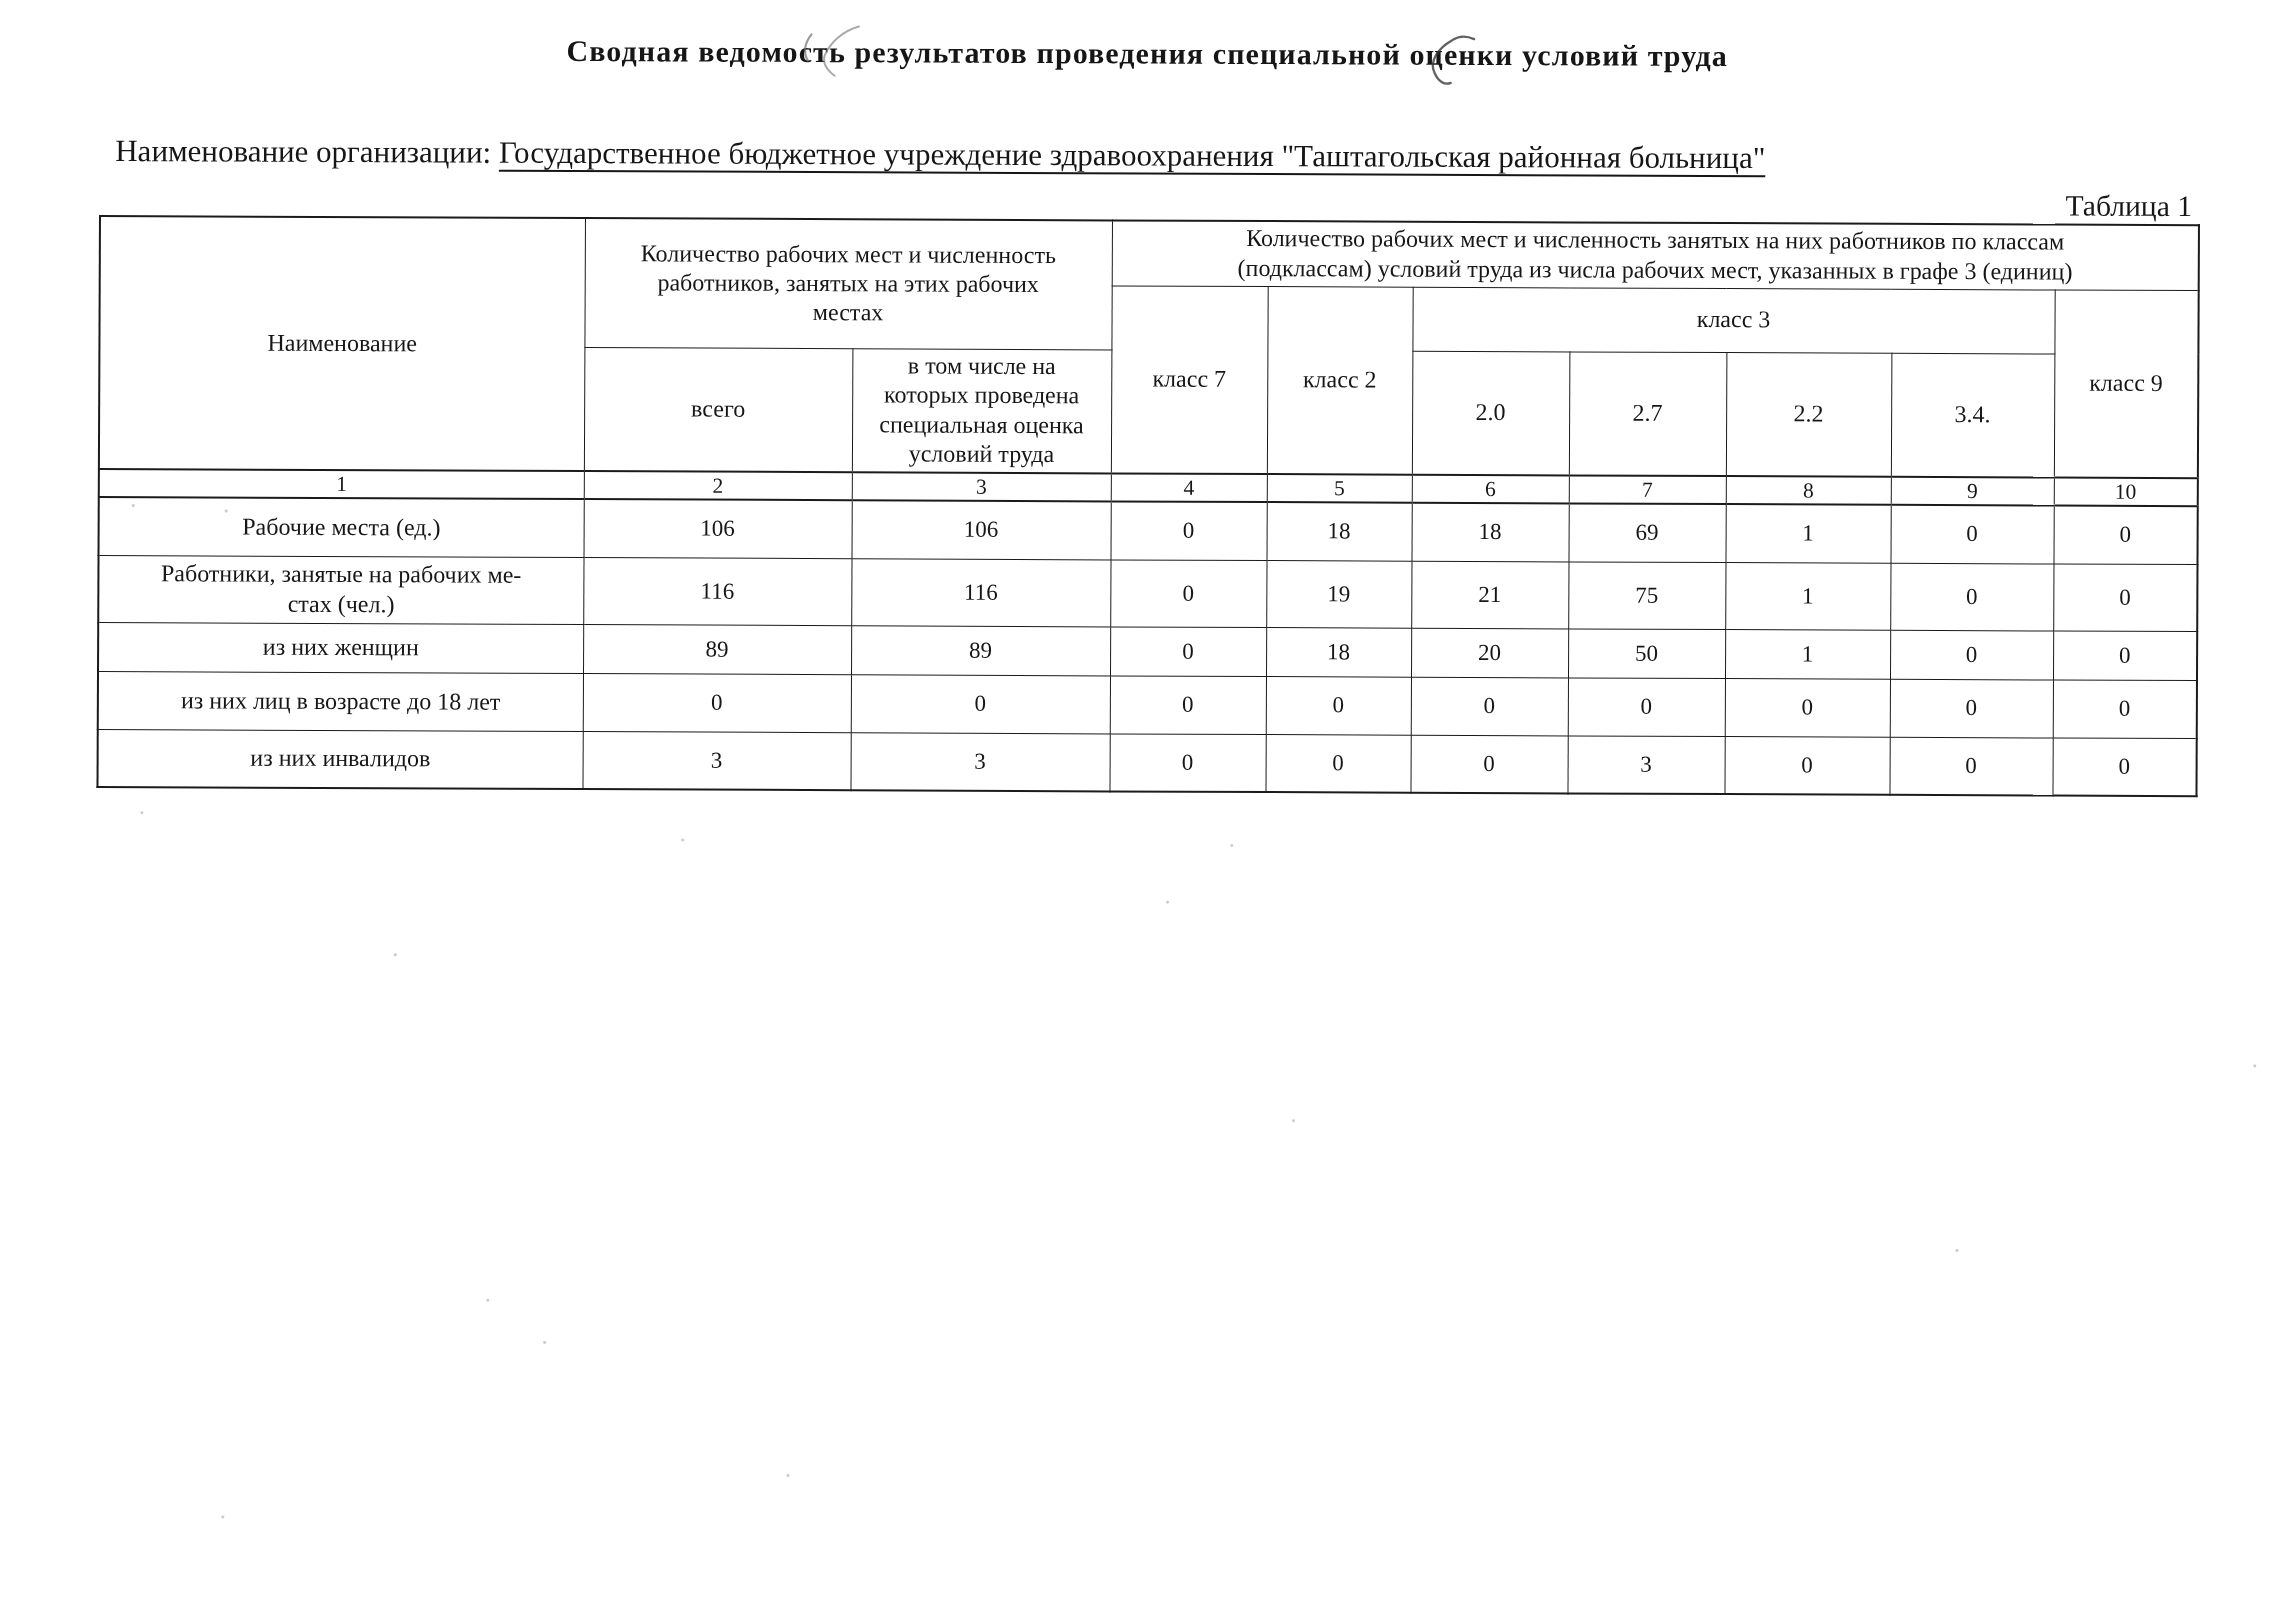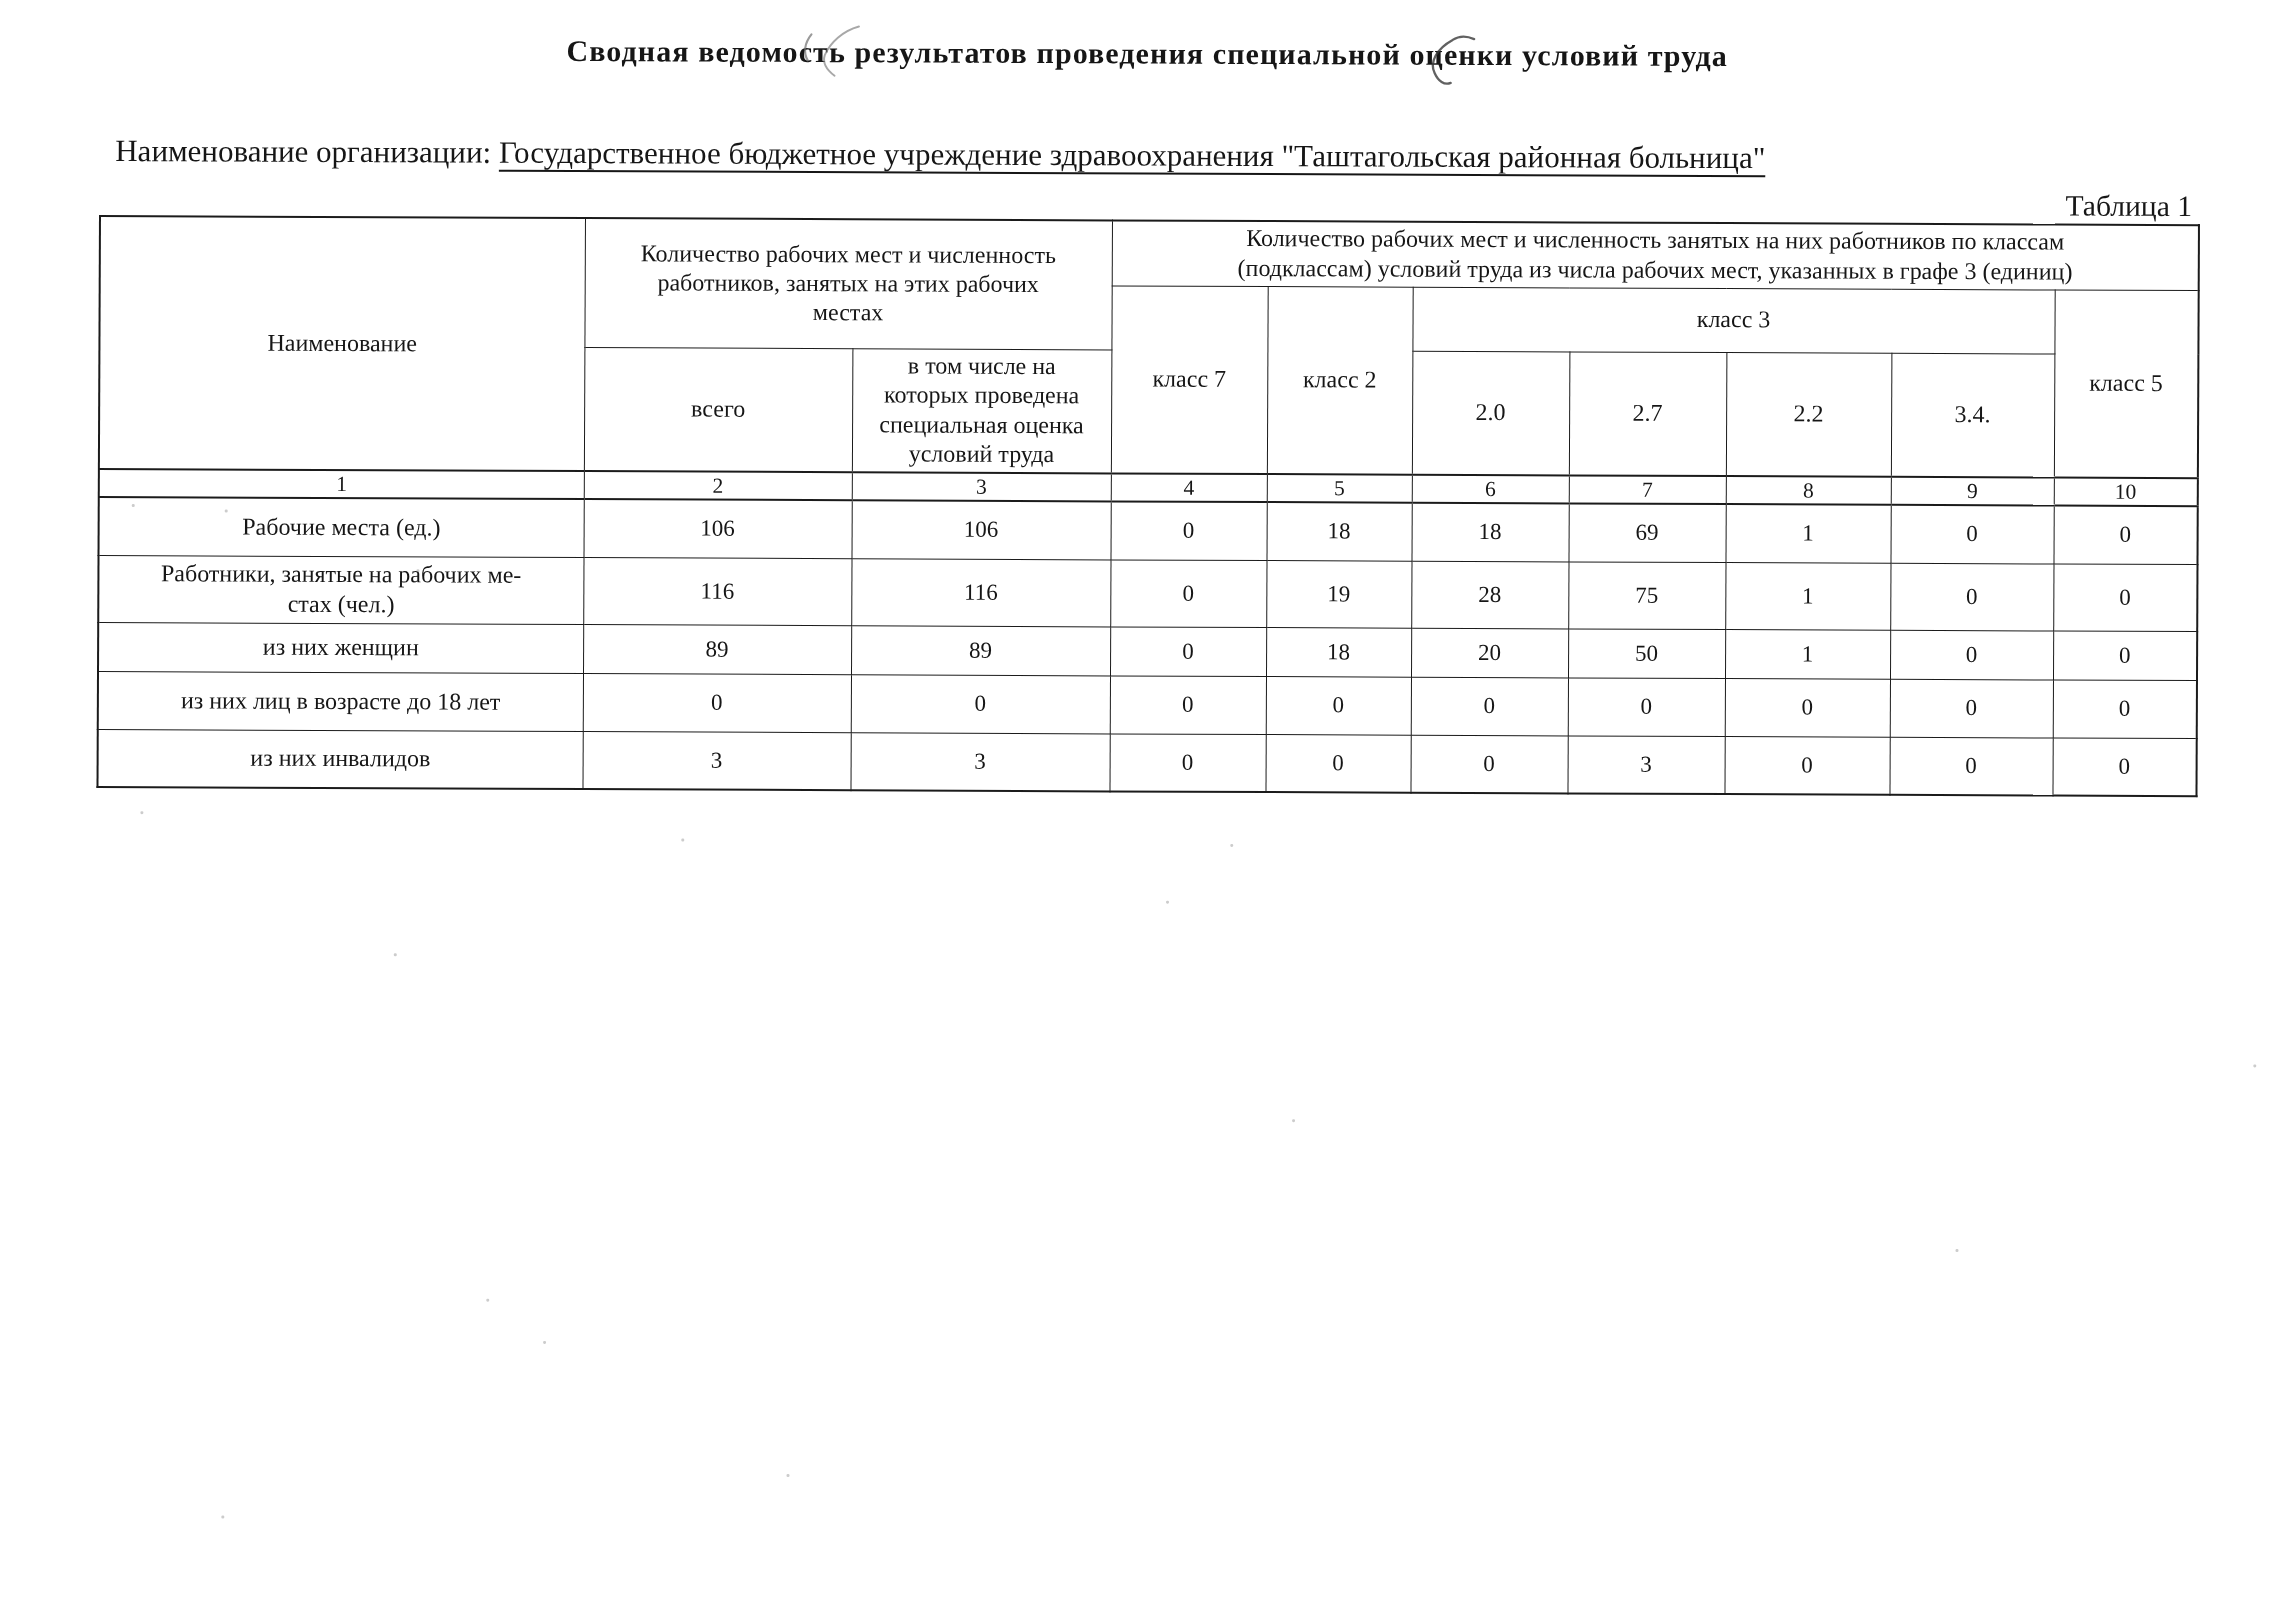--- a/index.html
+++ b/index.html
@@ -64,21 +64,21 @@
 работников, занятых на этих рабочих
 местах</td>
       <td colspan="7" class="hdr pre">Количество рабочих мест и численность занятых на них работников по классам
 (подклассам) условий труда из числа рабочих мест, указанных в графе 3 (единиц)</td>
     </tr>
 
     <tr class="r2">
       <td rowspan="2" class="hdr">класс 7</td>
       <td rowspan="2" class="hdr">класс 2</td>
       <td colspan="4" class="hdr">класс 3</td>
-      <td rowspan="2" class="hdr">класс 5</td>
+      <td rowspan="2" class="hdr">класс 9</td>
     </tr>
 
     <tr class="r3">
       <td class="hdr">всего</td>
       <td class="hdr pre">в том числе на
 которых проведена
 специальная оценка
 условий труда</td>
       <td class="hdr">2.0</td>
       <td class="hdr">2.7</td>
@@ -112,21 +112,21 @@
       <td>0</td>
     </tr>
 
     <tr class="r6">
       <td class="lbl pre">Работники, занятые на рабочих ме-
 стах (чел.)</td>
       <td>116</td>
       <td>116</td>
       <td>0</td>
       <td>19</td>
-      <td>28</td>
+      <td>21</td>
       <td>75</td>
       <td>1</td>
       <td>0</td>
       <td>0</td>
     </tr>
 
     <tr class="r7">
       <td class="lbl">из них женщин</td>
       <td>89</td>
       <td>89</td>

